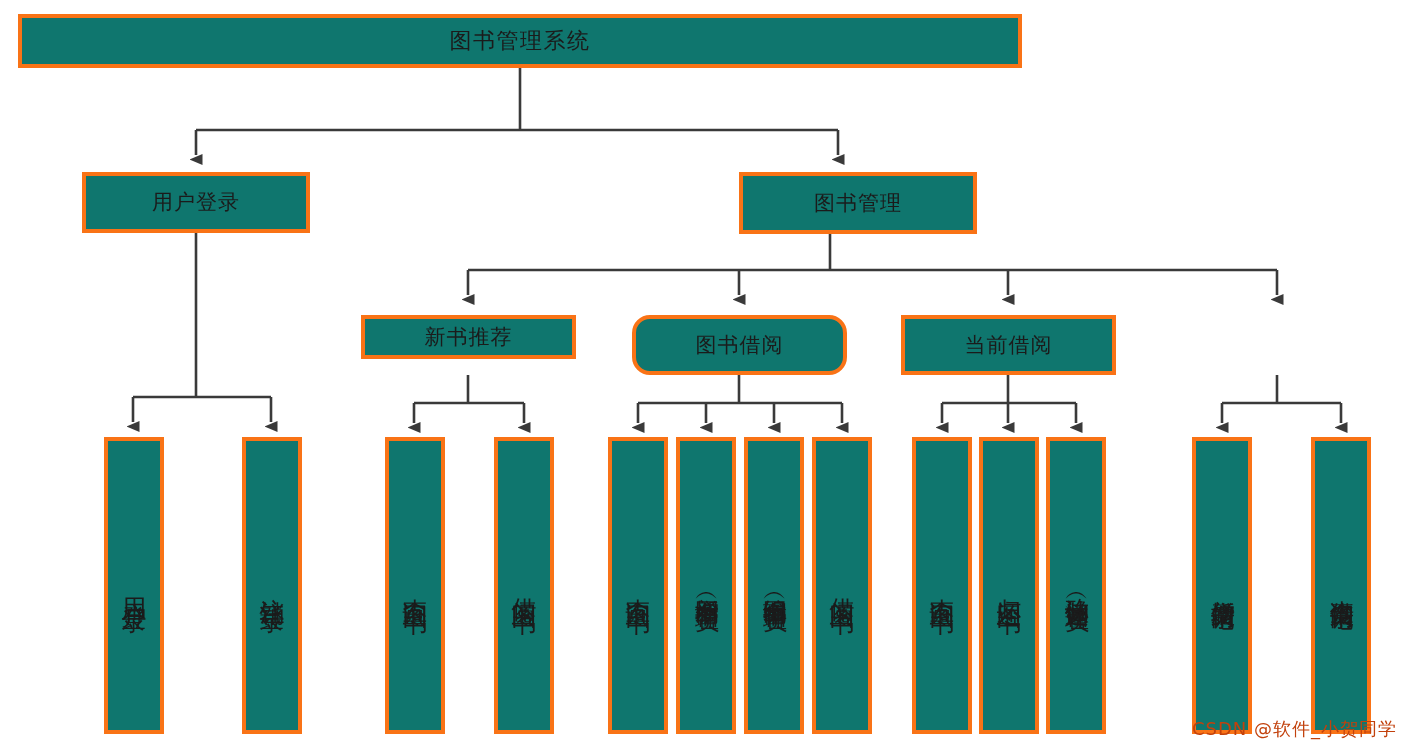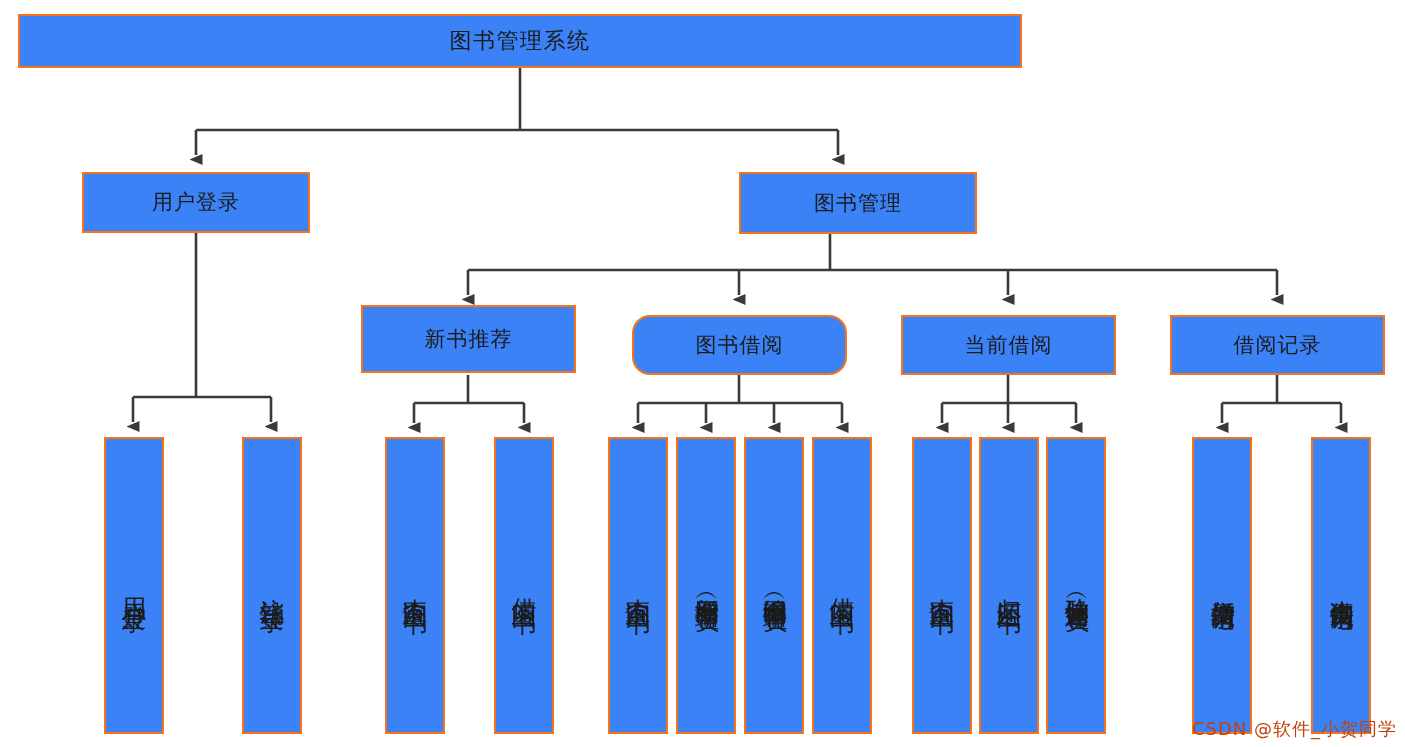--- a/index.html
+++ b/index.html
@@ -6,22 +6,22 @@
   body{
     font-family:"DejaVu Sans","Liberation Sans",sans-serif;
     width:1405px;height:747px;overflow:hidden;
   }
   #stage{position:relative;width:1405px;height:747px;background:#ffffff;}
   #wires{position:absolute;left:0;top:0;width:1405px;height:747px;}
 
   .node{
     position:absolute;
     box-sizing:border-box;
-    background:#3b82f6;
-    border:2px solid #f97316;
+    background:#0f766e;
+    border:4px solid #f97316;
     display:flex;
     align-items:center;
     justify-content:center;
     color:#1b1b1b;
   }
   .node .label{
     display:block;
     text-align:center;
     line-height:1.18;
     white-space:pre;
@@ -118,31 +118,28 @@
     <span class="label">图书管理系统</span>
   </div>
 
   <div class="node h" style="left:82px;top:172px;width:228px;height:61px;">
     <span class="label">用户登录</span>
   </div>
   <div class="node h" style="left:711px;top:172px;width:238px;height:62px;margin-left:28px;">
     <span class="label">图书管理</span>
   </div>
 
-  <div class="node h" style="left:361px;top:305px;width:215px;height:68px;">
+  <div class="node h" style="left:361px;top:315px;width:215px;height:44px;">
     <span class="label">新书推荐</span>
   </div>
   <div class="node h" style="left:632px;top:315px;width:215px;height:60px;border-radius:18px;">
     <span class="label">图书借阅</span>
   </div>
   <div class="node h" style="left:901px;top:315px;width:215px;height:60px;font-family:Liberation Serif, serif;">
     <span class="label">当前借阅</span>
-  </div>
-  <div class="node h" style="left:1170px;top:315px;width:215px;height:60px;">
-    <span class="label">借阅记录</span>
   </div>
 
   <div class="node v" style="left:104px;top:437px;width:60px;height:297px;">
     <span class="label">用户登录</span>
   </div>
   <div class="node v" style="left:242px;top:437px;width:60px;height:297px;">
     <span class="label">注销登录</span>
   </div>
 
   <div class="node v" style="left:385px;top:437px;width:60px;height:297px;">

